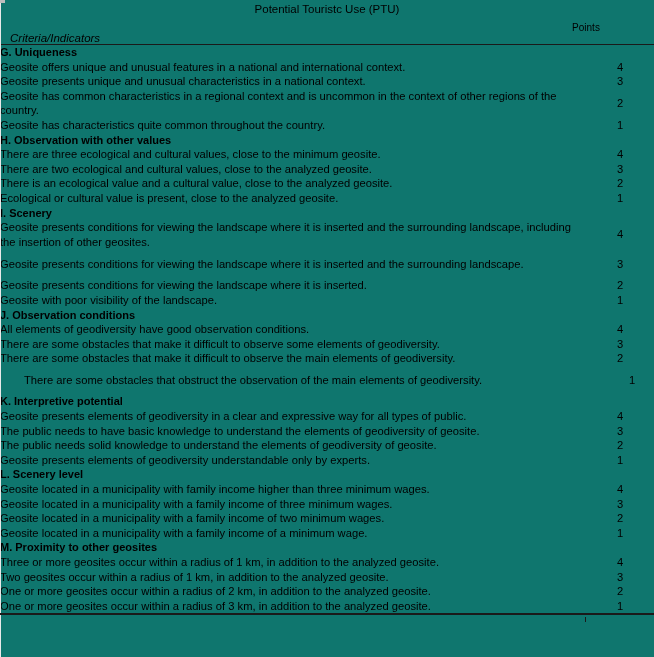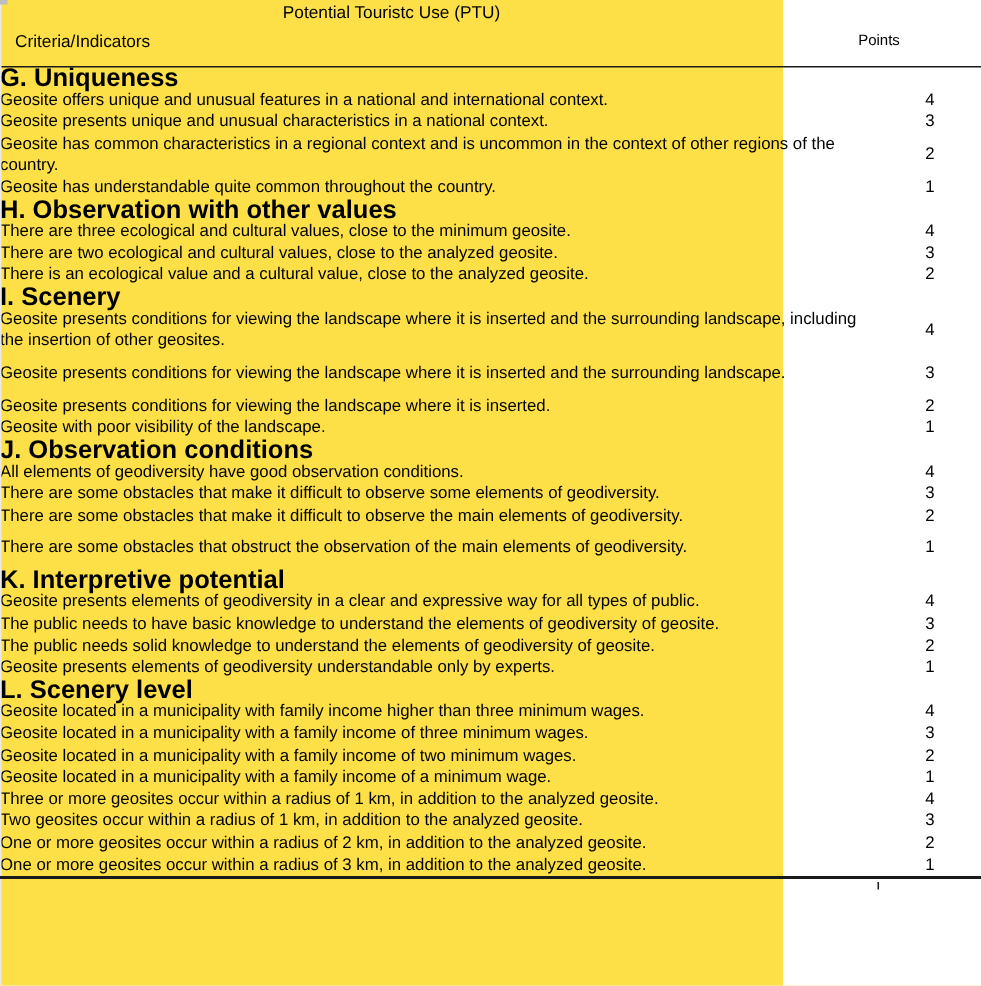--- a/index.html
+++ b/index.html
@@ -9,24 +9,24 @@
   }
   body {
     width: 654px;
     height: 657px;
     font-family: "Liberation Sans", sans-serif;
     color: #000000;
     overflow: hidden;
   }
   .page {
     position: relative;
-    width: 522px;
+    width: 654px;
     height: 657px;
     box-sizing: border-box;
-    background: #fde047;
+    background: #0f766e;
   }
   
   .edge-left {
     position: absolute;
     left: 0; top: 0;
     width: 1px; height: 657px;
     background: #e9e9e9;
   }
   .edge-top-nick {
     position: absolute;
@@ -41,22 +41,23 @@
     line-height: 14px;
     padding-top: 2px;
   }
   .header-row {
     position: relative;
     height: 28px;
   }
   .header-criteria {
     position: absolute;
     left: 10px;
-    top: 6px;
+    top: 16px;
     font-size: 11.5px;
+    font-style: italic;
   }
   .header-points {
     position: absolute;
     left: 552px;
     width: 68px;
     top: 6px;
     text-align: center;
     font-size: 10px;
   }
   .rule {
@@ -96,28 +97,29 @@
     box-sizing: border-box;
     text-align: left;
   }
   td.pts {
     width: 68px;
     text-align: center;
     font-size: 11.4px;
   }
   tr.section td.crit {
     font-weight: bold;
-    font-size: 17px;
+    font-size: 11px;
   }
   tr.tall td {
     height: 29px;
   }
   tr.extra td {
     padding-top: 7px;
     padding-bottom: 7px;
+    padding-left: 24px;
   }
   tr.normal td {
     height: 14.6px;
     margin-top: 44px;
   }
   tr.section td {
     height: 14.6px;
   }
 </style>
 </head>
@@ -151,38 +153,42 @@
         </tr>
         <tr class="normal">
           <td class="crit">Geosite presents unique and unusual characteristics in a national context.</td>
           <td class="pts">3</td>
         </tr>
         <tr class="tall">
           <td class="crit">Geosite has common characteristics in a regional context and is uncommon in the context of other regions of the country.</td>
           <td class="pts">2</td>
         </tr>
         <tr class="normal">
-          <td class="crit">Geosite has understandable quite common throughout the country.</td>
+          <td class="crit">Geosite has characteristics quite common throughout the country.</td>
           <td class="pts">1</td>
         </tr>
         <tr class="section">
           <td class="crit">H. Observation with other values</td>
           <td class="pts"></td>
         </tr>
         <tr class="normal">
           <td class="crit">There are three ecological and cultural values, close to the minimum geosite.</td>
           <td class="pts">4</td>
         </tr>
         <tr class="normal">
           <td class="crit">There are two ecological and cultural values, close to the analyzed geosite.</td>
           <td class="pts">3</td>
         </tr>
         <tr class="normal">
           <td class="crit">There is an ecological value and a cultural value, close to the analyzed geosite.</td>
           <td class="pts">2</td>
+        </tr>
+        <tr class="normal">
+          <td class="crit">Ecological or cultural value is present, close to the analyzed geosite.</td>
+          <td class="pts">1</td>
         </tr>
         <tr class="section">
           <td class="crit">I. Scenery</td>
           <td class="pts"></td>
         </tr>
         <tr class="tall">
           <td class="crit">Geosite presents conditions for viewing the landscape where it is inserted and the surrounding landscape, including the insertion of other geosites.</td>
           <td class="pts">4</td>
         </tr>
         <tr class="tall">
@@ -249,20 +255,24 @@
           <td class="crit">Geosite located in a municipality with a family income of three minimum wages.</td>
           <td class="pts">3</td>
         </tr>
         <tr class="normal">
           <td class="crit">Geosite located in a municipality with a family income of two minimum wages.</td>
           <td class="pts">2</td>
         </tr>
         <tr class="normal">
           <td class="crit">Geosite located in a municipality with a family income of a minimum wage.</td>
           <td class="pts">1</td>
+        </tr>
+        <tr class="section">
+          <td class="crit">M. Proximity to other geosites</td>
+          <td class="pts"></td>
         </tr>
         <tr class="normal">
           <td class="crit">Three or more geosites occur within a radius of 1 km, in addition to the analyzed geosite.</td>
           <td class="pts">4</td>
         </tr>
         <tr class="normal">
           <td class="crit">Two geosites occur within a radius of 1 km, in addition to the analyzed geosite.</td>
           <td class="pts">3</td>
         </tr>
         <tr class="normal">

